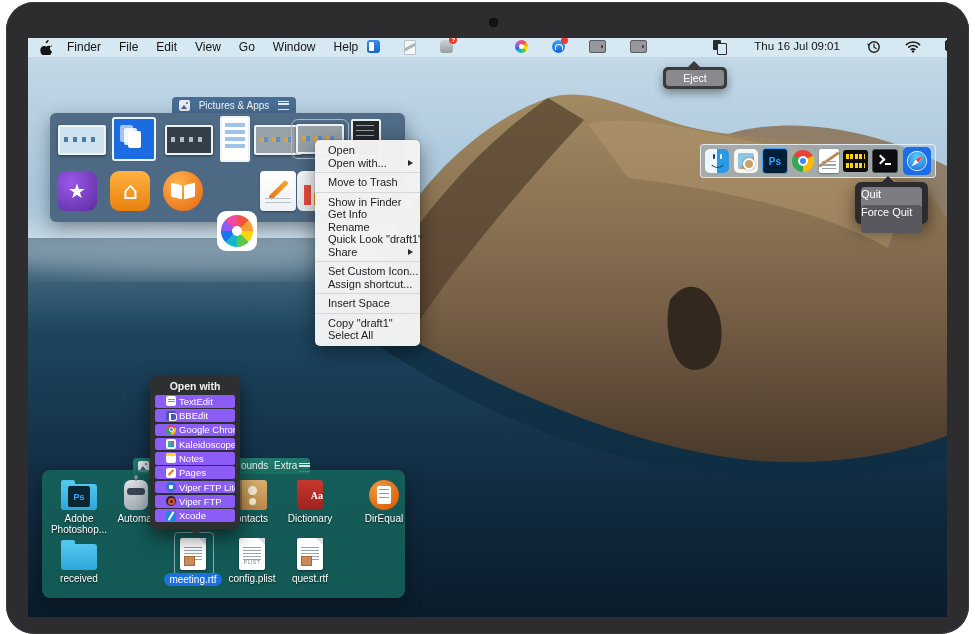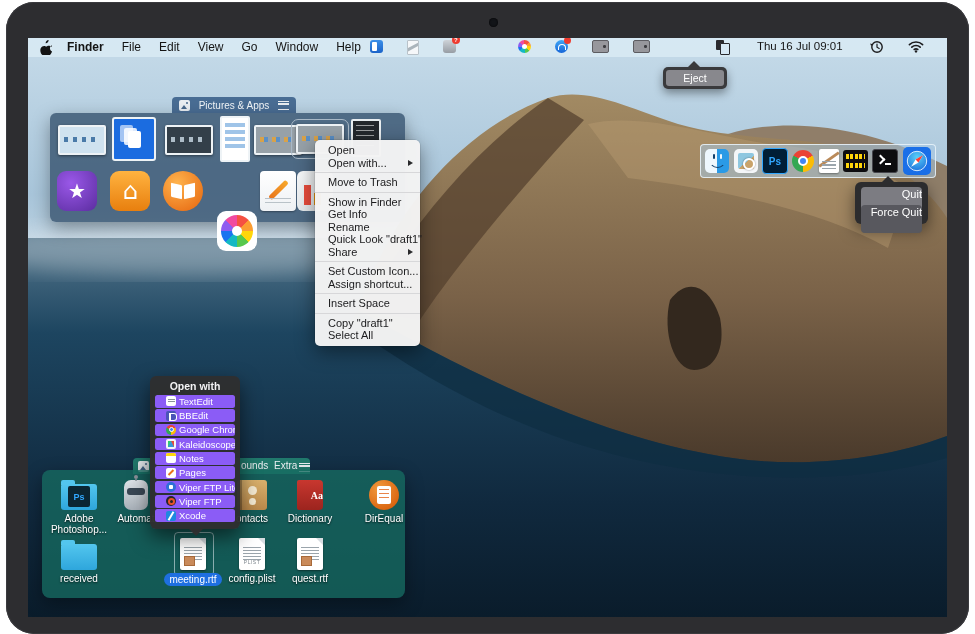--- a/index.html
+++ b/index.html
@@ -8,21 +8,21 @@
   .frame{position:absolute;left:6px;top:2px;width:963px;height:632px;background:#2d2d30;border-radius:28px;box-shadow:inset 0 0 0 1px #3a3a3e}
   .camera{position:absolute;left:483px;top:16px;width:9px;height:9px;border-radius:50%;background:#121418;box-shadow:inset 0 0 2px #000}
   
   .screen{position:absolute;left:28px;top:38px;width:919px;height:579px;overflow:hidden;background:#9cb8cc}
   .wall{position:absolute;left:0;top:0;width:919px;height:579px}
   
   .menubar{position:absolute;left:0;top:0;width:919px;height:19px;background:rgba(214,232,243,.96);
     display:flex;align-items:center;font-size:12px;color:#141414;z-index:10}
   .mb-left{display:flex;align-items:center;padding-left:10px}
   .mb-item{padding:0 9px;line-height:19px}
-  .mb-item.bold{font-weight:bold}
+  .mb-item.bold{font-weight:normal}
   .apple{width:13px;height:15px;margin:0 5px 0 2px}
   .mb-right{margin-left:auto;display:flex;align-items:flex-start;gap:24px;padding-right:9px}
   .clock{font-size:11.5px;padding:0 3px;white-space:nowrap}
   
   .si{position:relative;flex:none}
   .sapp{width:13px;height:13px;border-radius:3px;background:linear-gradient(#3b8fe8,#1b63c8)}
   .sapp::before{content:"";position:absolute;left:2px;top:2px;width:5px;height:9px;background:#fff;border-radius:1px}
   .pcl{width:10px;height:13px;background:#f5f7f9;border:1px solid #b9c2c9;border-radius:1px;overflow:hidden}
   .pcl::before{content:"";position:absolute;left:-2px;top:4px;width:16px;height:3px;background:#aab4bb;transform:rotate(-28deg)}
   .hlp{width:13px;height:13px;border-radius:3px;background:linear-gradient(#ced3d8,#979da4)}
@@ -122,21 +122,21 @@
   .widg::before,.widg::after{content:"";position:absolute;left:3px;right:3px;height:5px;
     background:repeating-linear-gradient(90deg,#ffd60a 0 3px,transparent 3px 4.5px)}
   .widg::before{top:4px}.widg::after{bottom:4px}
   .term{width:24px;height:22px;background:#0d0d0f;border:1px solid #46464c;border-radius:3px;position:relative}
   .term::before{content:"";position:absolute;left:4px;top:6px;width:5px;height:5px;border-top:2px solid #fff;border-right:2px solid #fff;transform:rotate(45deg)}
   .term::after{content:"";position:absolute;left:12px;top:13px;width:6px;height:2px;background:#fff}
   .sel-tile{width:28px;height:28px;border-radius:5px;background:#1a6fe8;display:flex;align-items:center;justify-content:center}
   
   .qpop{position:absolute;left:827px;top:144px;width:73px;height:42px;background:#2c2c2e;border-radius:6px;z-index:21;box-shadow:0 6px 16px rgba(0,0,0,.5)}
   .qpop::before{content:"";position:absolute;left:27px;top:-6px;border:6px solid transparent;border-bottom-color:#2c2c2e;border-top:none}
-  .qbtn{position:absolute;left:6px;width:61px;height:28px;border-radius:4px;color:#fff;font-size:11px;line-height:15px;text-align:right}
+  .qbtn{position:absolute;left:6px;width:61px;height:28px;border-radius:4px;color:#fff;font-size:11px;line-height:15px;text-align:left}
   
   .owpop{position:absolute;left:122px;top:338px;width:90px;height:153px;background:rgba(46,46,48,.97);border-radius:6px;z-index:22;box-shadow:0 8px 20px rgba(0,0,0,.55)}
   .owpop::after{content:"";position:absolute;left:39px;bottom:-7px;border:7px solid transparent;border-top-color:rgba(46,46,48,.97);border-bottom:none}
   .owtitle{color:#f3f3f5;font-size:10.5px;font-weight:bold;text-align:center;padding:4px 0 3px}
   .ow{height:12.5px;margin:0 5px 1.8px;background:#8b5cf6;border-radius:2.5px;display:flex;align-items:center;gap:3px;padding-left:11px;overflow:hidden}
   .ow span.owl{color:#fff;font-size:9.5px;white-space:nowrap}
   .owi{width:10px;height:10px;flex:none;border-radius:2px;position:relative}
   .i-textedit{background:#fff}.i-textedit::before{content:"";position:absolute;left:1.5px;right:1.5px;top:2.5px;height:5px;
     background:repeating-linear-gradient(#8a949b 0 1px,transparent 1px 2.4px)}
   .i-bbedit{background:#4a54b8}.i-bbedit::before{content:"";position:absolute;left:2.5px;top:2px;width:5px;height:6px;border:1.4px solid #fff;border-radius:0 3px 3px 0;border-left-width:2px}

